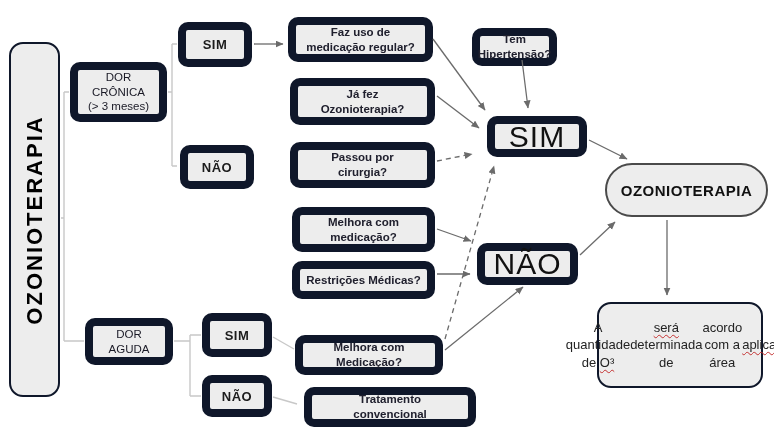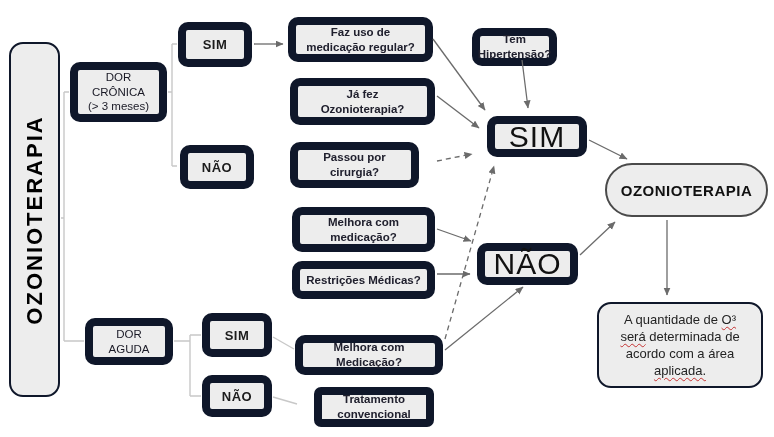--- a/index.html
+++ b/index.html
@@ -65,21 +65,21 @@
     border-radius: 28px;
     border: 2.5px solid #4a4a4a;
     font-size: 15px;
     font-weight: 700;
     letter-spacing: 0.5px;
     color: #111;
   }
   .note {
     border-radius: 14px;
     border-width: 2.5px;
-    flex-direction: column;
+    flex-direction: row;
     font-size: 13px;
     font-weight: 400;
     line-height: 1.32;
     color: #232323;
     padding: 4px 2px;
   }
   .note-line { white-space: pre-wrap; }
   .sq {
     text-decoration-line: underline;
     text-decoration-style: wavy;
@@ -142,41 +142,41 @@
   <div class="node small-yn" style="left:202px; top:313px; width:70px; height:44px;">SIM</div>
 
   <div class="node small-yn" style="left:202px; top:375px; width:70px; height:42px;">NÃO</div>
 
   <div class="node q" style="left:288px; top:17px; width:145px; height:45px;">Faz uso de
 medicação regular?</div>
 
   <div class="node q" style="left:290px; top:78px; width:145px; height:47px;">Já fez
 Ozonioterapia?</div>
 
-  <div class="node q" style="left:290px; top:142px; width:129px; height:46px;">Passou por
+  <div class="node q" style="left:290px; top:142px; width:145px; height:46px;">Passou por
 cirurgia?</div>
 
   <div class="node q" style="left:292px; top:207px; width:143px; height:45px;">Melhora com
 medicação?</div>
 
   <div class="node q" style="left:292px; top:261px; width:143px; height:38px;">Restrições Médicas?</div>
 
   <div class="node q" style="left:472px; top:28px; width:85px; height:38px;">Tem
 Hipertensão?</div>
 
   <div class="node big-yn" style="left:487px; top:116px; width:100px; height:41px;">SIM</div>
 
   <div class="node big-yn" style="left:477px; top:243px; width:101px; height:42px;">NÃO</div>
 
   <div class="node pill" style="left:605px; top:163px; width:163px; height:54px;">OZONIOTERAPIA</div>
 
   <div class="node q" style="left:295px; top:335px; width:148px; height:40px;">Melhora com
 Medicação?</div>
 
-  <div class="node q" style="left:314px; top:387px; width:120px; height:40px;border-radius:7px;">Tratamento
+  <div class="node q" style="left:304px; top:387px; width:172px; height:40px;">Tratamento
 convencional</div>
 
   <div class="node note" style="left:597px; top:302px; width:166px; height:86px;">
     <div class="note-line"><span>A quantidade de </span><span class="sq">O³</span></div>
     <div class="note-line"><span class="sq">será</span><span> determinada de</span></div>
     <div class="note-line">acordo com a área</div>
     <div class="note-line"><span class="sq">aplicada.</span></div>
   </div>
 
 </div>

